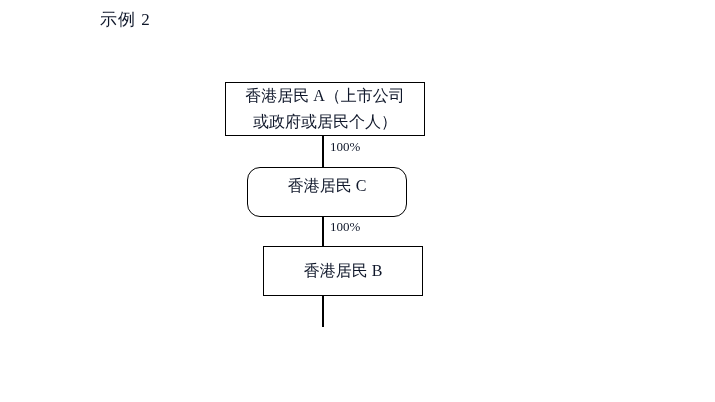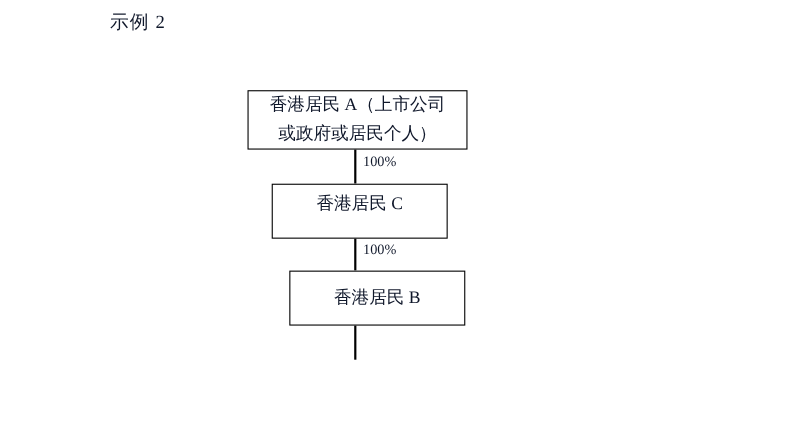--- a/index.html
+++ b/index.html
@@ -35,20 +35,21 @@
   .node-a {
     left: 205px; top: 82px;
     width: 200px; height: 54px;
     white-space: pre-line;
   }
   .node-c {
     left: 227px; top: 167px;
     width: 160px; height: 50px;
     align-items: flex-start;
     padding-top: 5px;
+    border-radius: 13px;
   }
   .node-b {
     left: 243px; top: 246px;
     width: 160px; height: 50px;
   }
   .node-d {
     left: 227px; top: 327px;
     width: 160px; height: 49px;
   }
   .connector {

